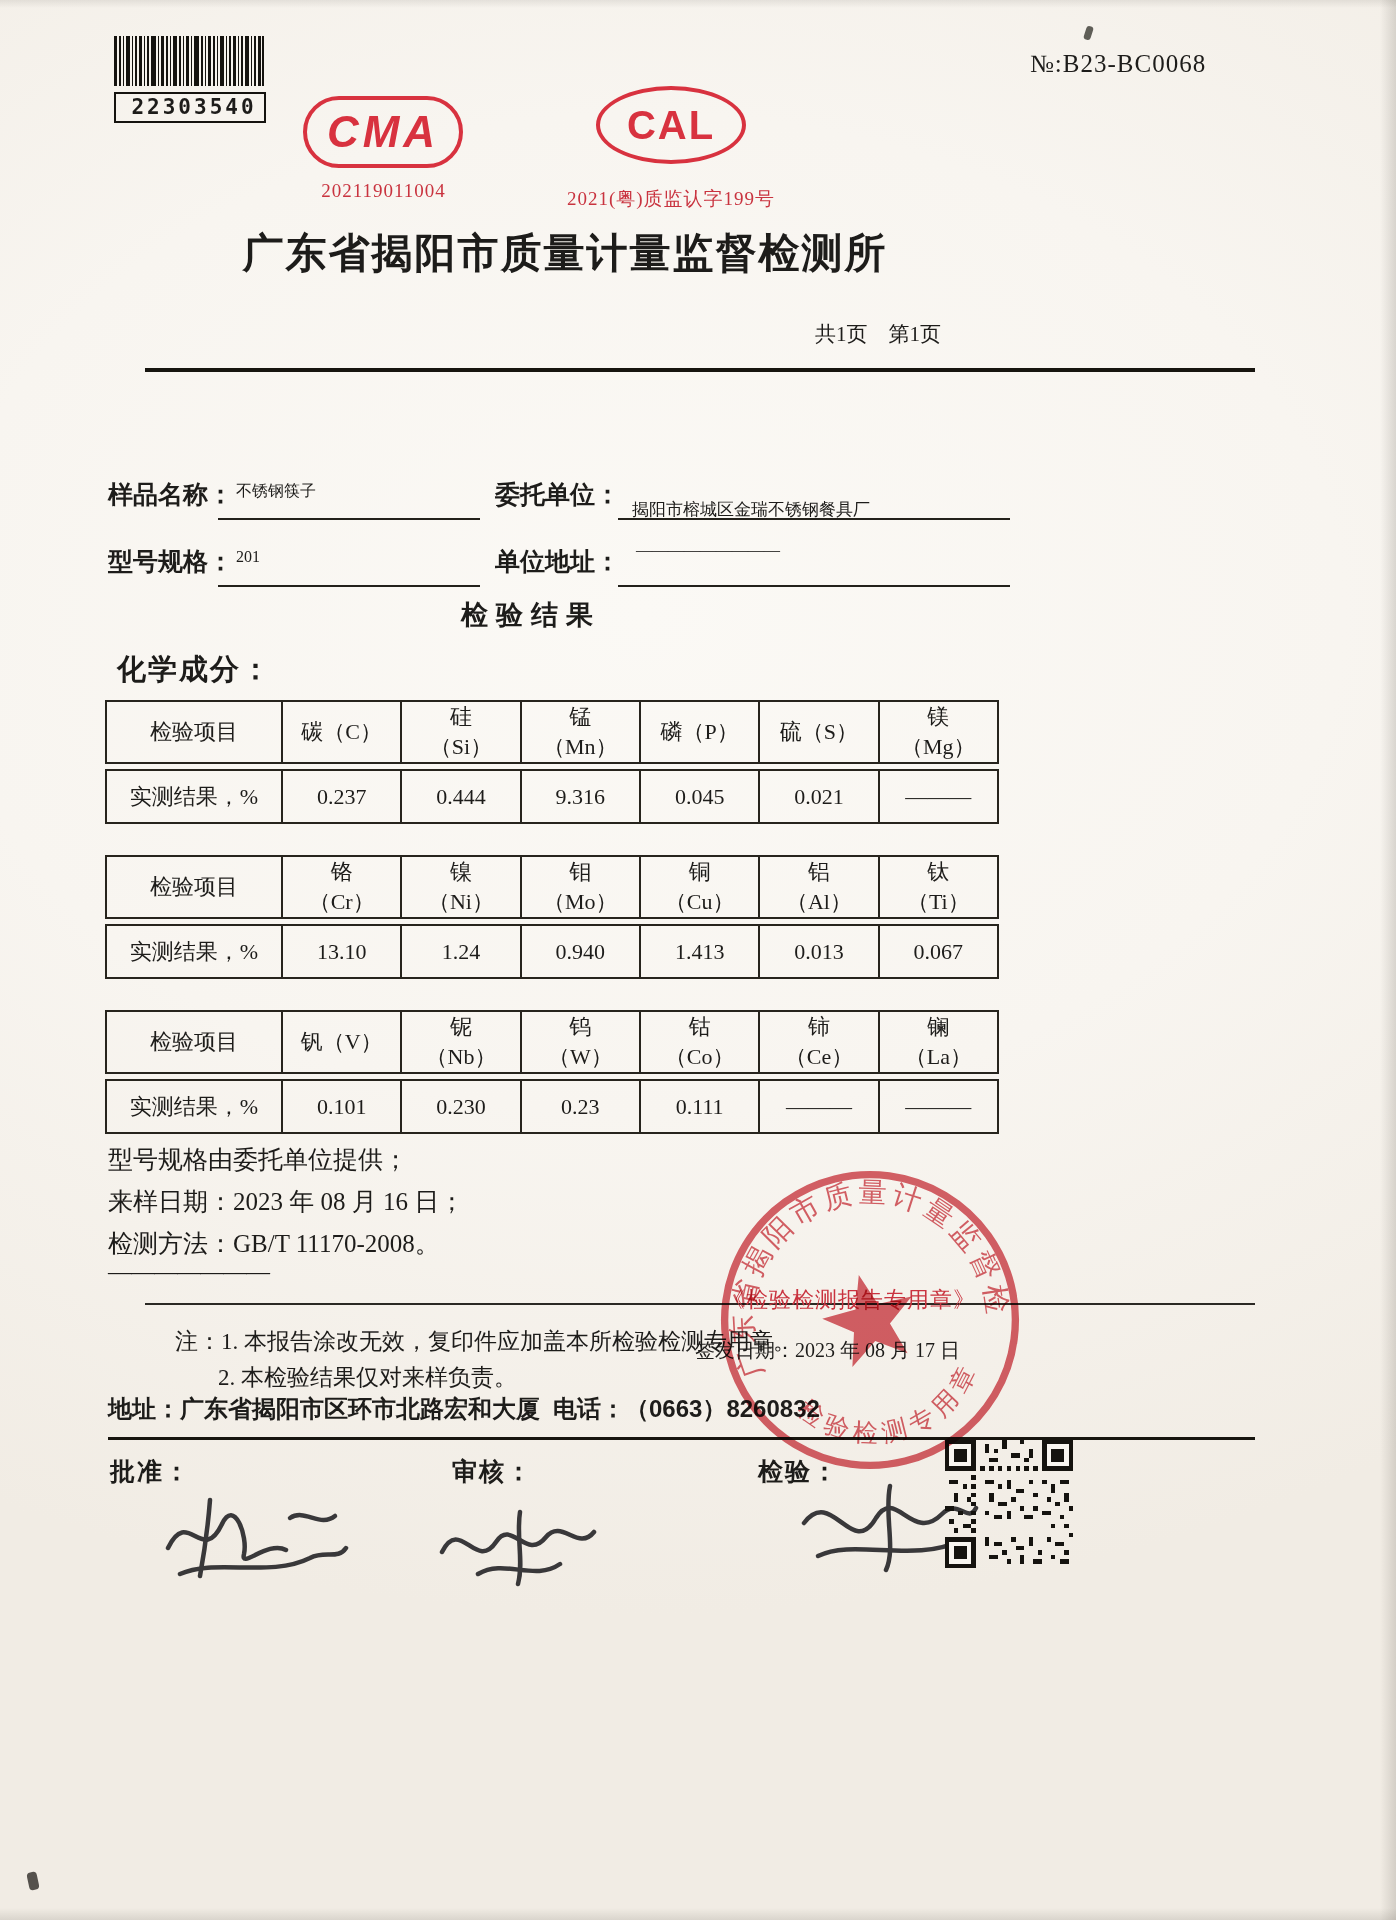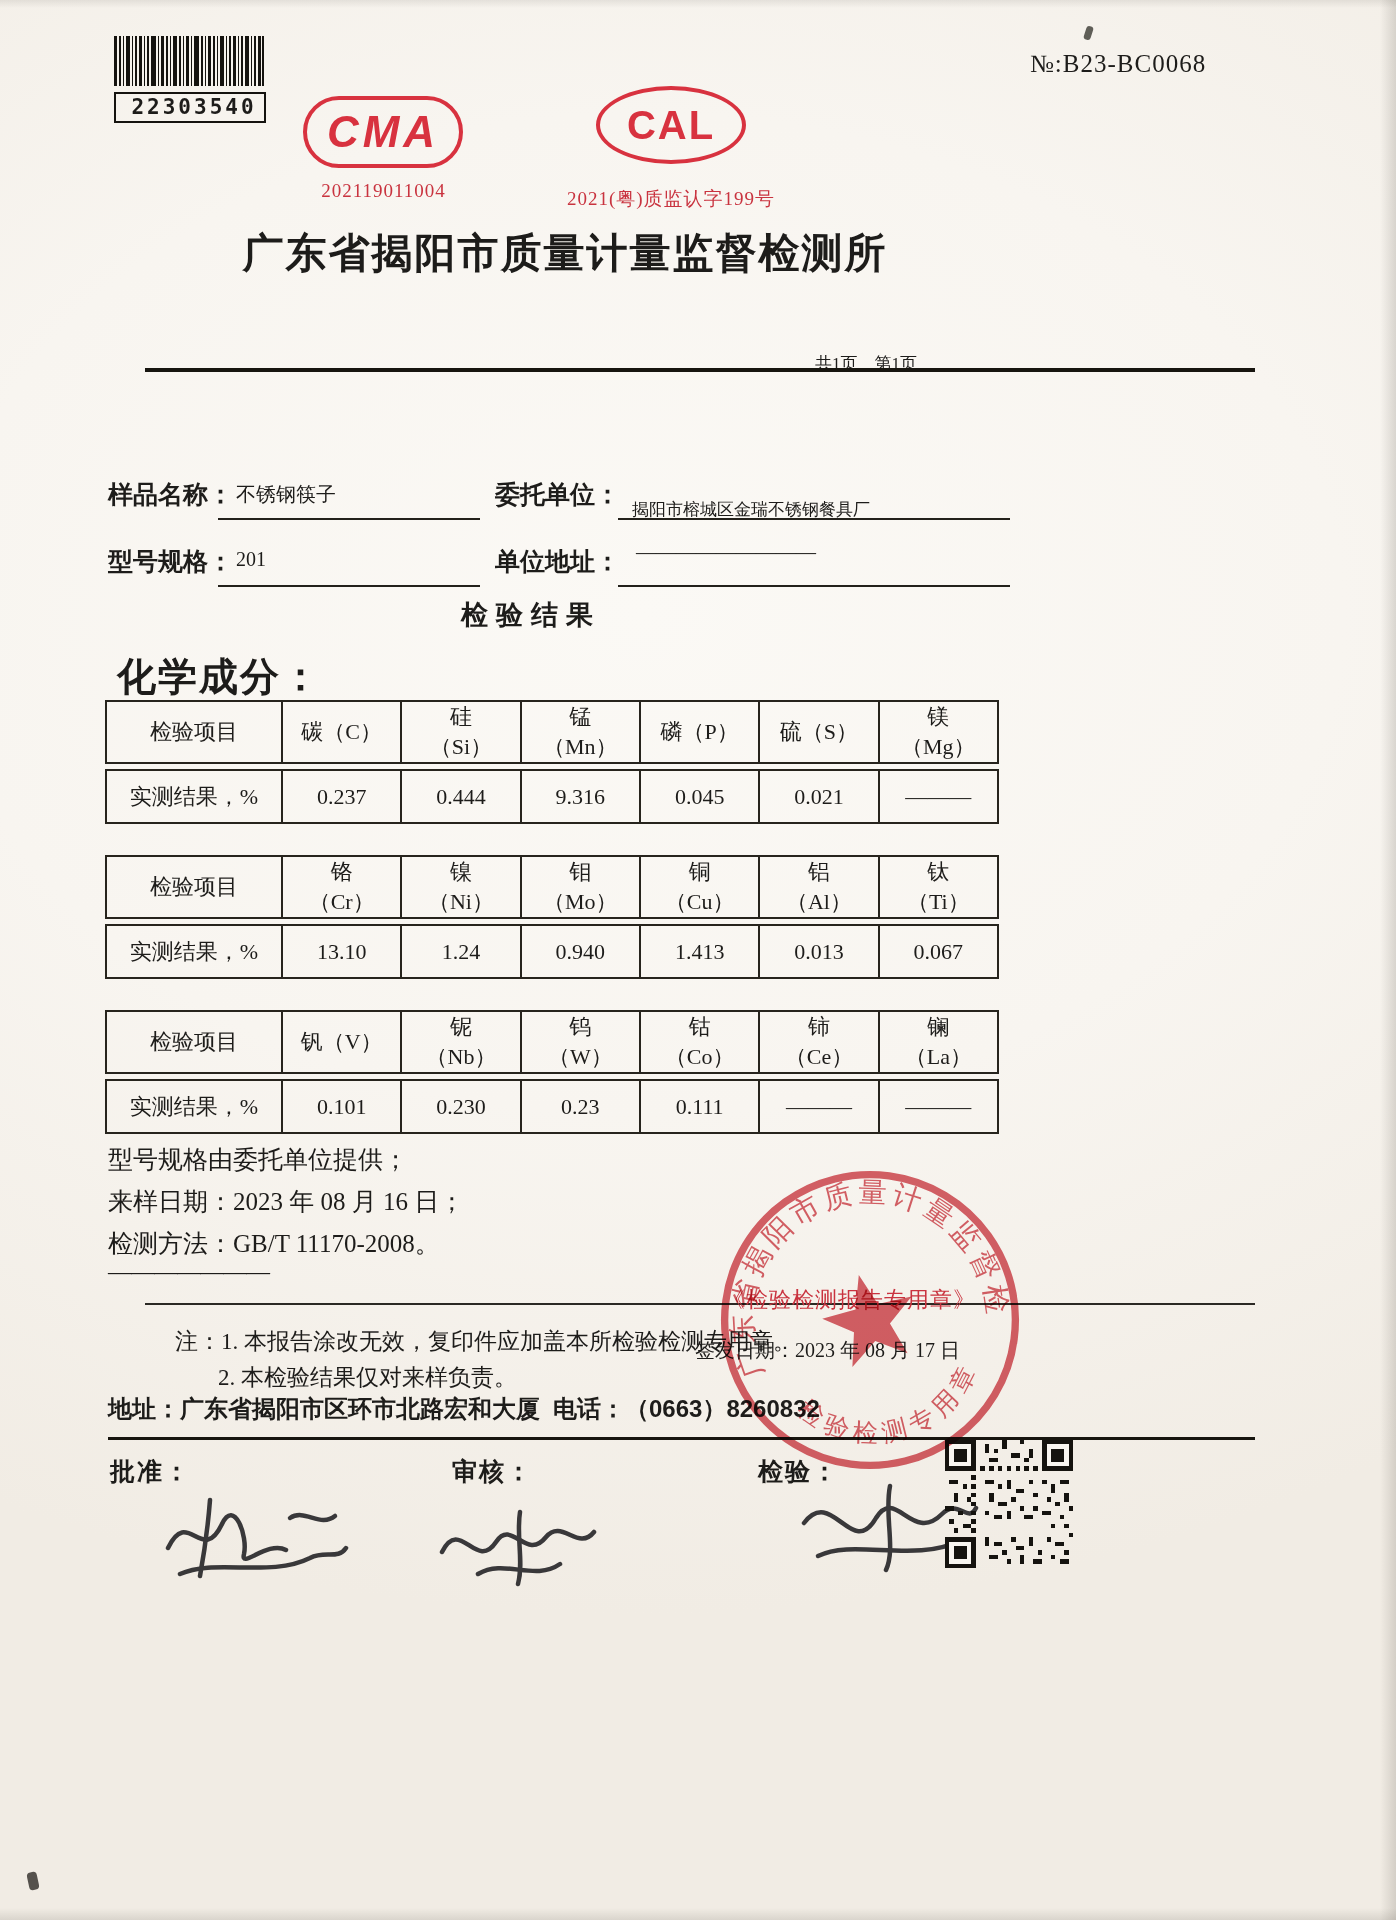--- a/index.html
+++ b/index.html
@@ -36,35 +36,35 @@
   .cal-text { font-family:"Liberation Sans", sans-serif; font-weight:bold;
     font-size:40px; color:#d8323f; letter-spacing:2px; }
   .logo-code { font-size:19px; letter-spacing:1px; text-align:center; }
   .cma-code { left:296px; top:180px; width:175px; }
   .cal-code { left:548px; top:186px; width:246px; }
 
   .title { left:0; top:226px; width:1130px; text-align:center;
     font-family:"Liberation Sans", sans-serif; font-weight:bold; font-size:41px; letter-spacing:2px; }
   .subtitle { left:0; top:282px; width:1150px; text-align:center;
     font-family:"Liberation Sans", sans-serif; font-weight:bold; font-size:36px; letter-spacing:20px; }
-  .page-info { left:815px; top:352px; font-size:17px;text-align:center; }
+  .page-info { left:815px; top:320px; font-size:21px;text-align:center; }
 
   .rule { background:#17150f; }
   .rule-top { left:145px; top:368px; width:1110px; height:4px; }
   .rule-thin { left:145px; top:1303px; width:1110px; height:2px; background:#2b2924; }
   .rule-bottom { left:108px; top:1437px; width:1147px; height:3px; }
 
   .lbl { font-family:"Liberation Sans", sans-serif; font-weight:bold; font-size:25px; }
-  .val { font-size:20px; }
+  .val { font-size:16px; }
   .uline { position:absolute; height:2px; background:#23211b; }
 
   .result-heading { left:406px; top:597px; width:250px; text-align:center;
     font-family:"Liberation Sans", sans-serif; font-weight:bold; font-size:27px; letter-spacing:8px; }
   .section-heading { left:117px; top:650px; font-family:Liberation Sans, sans-serif;
-    font-weight:bold; font-size:39px; letter-spacing:2px; }
+    font-weight:bold; font-size:29px; letter-spacing:2px; }
 
   .chem { position:absolute; left:105px; width:894px; }
   .chem table { width:100%; border-collapse:collapse; table-layout:fixed; }
   .chem table + table { margin-top:5px; }
   .chem td { border:2px solid #27241d; height:53px; text-align:center;
     font-size:22px; padding:0 17px; }
   .chem .c0 { width:176px; }
 
   .note-line { left:108px; font-size:25px; }
   .dash-div { left:108px; top:1258px; font-size:24px; letter-spacing:-1px; }

